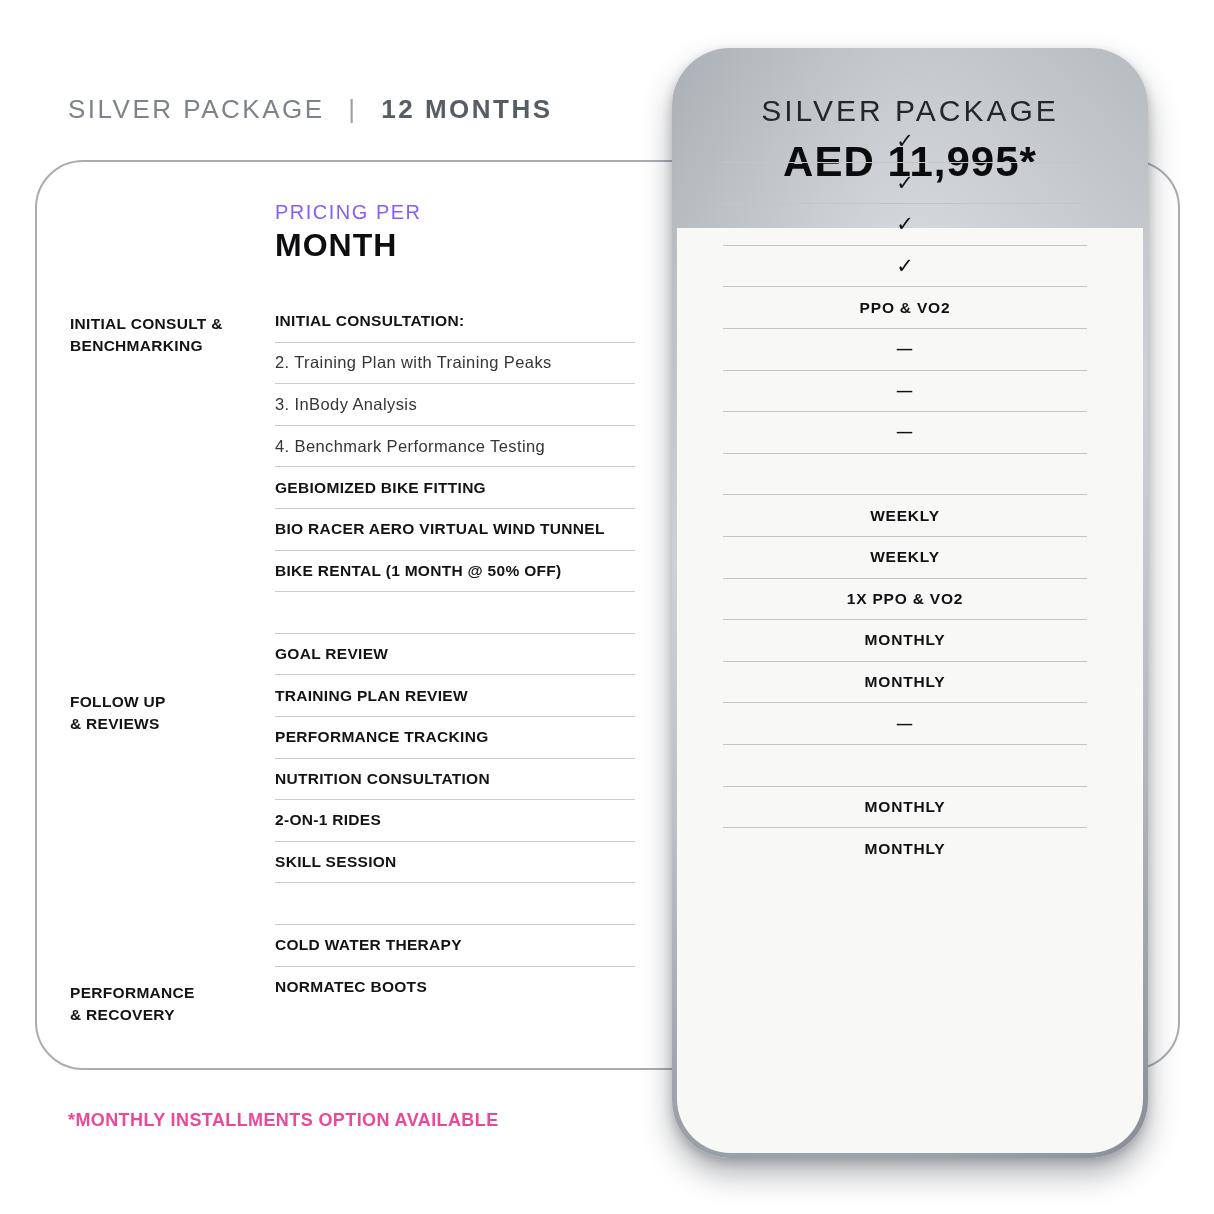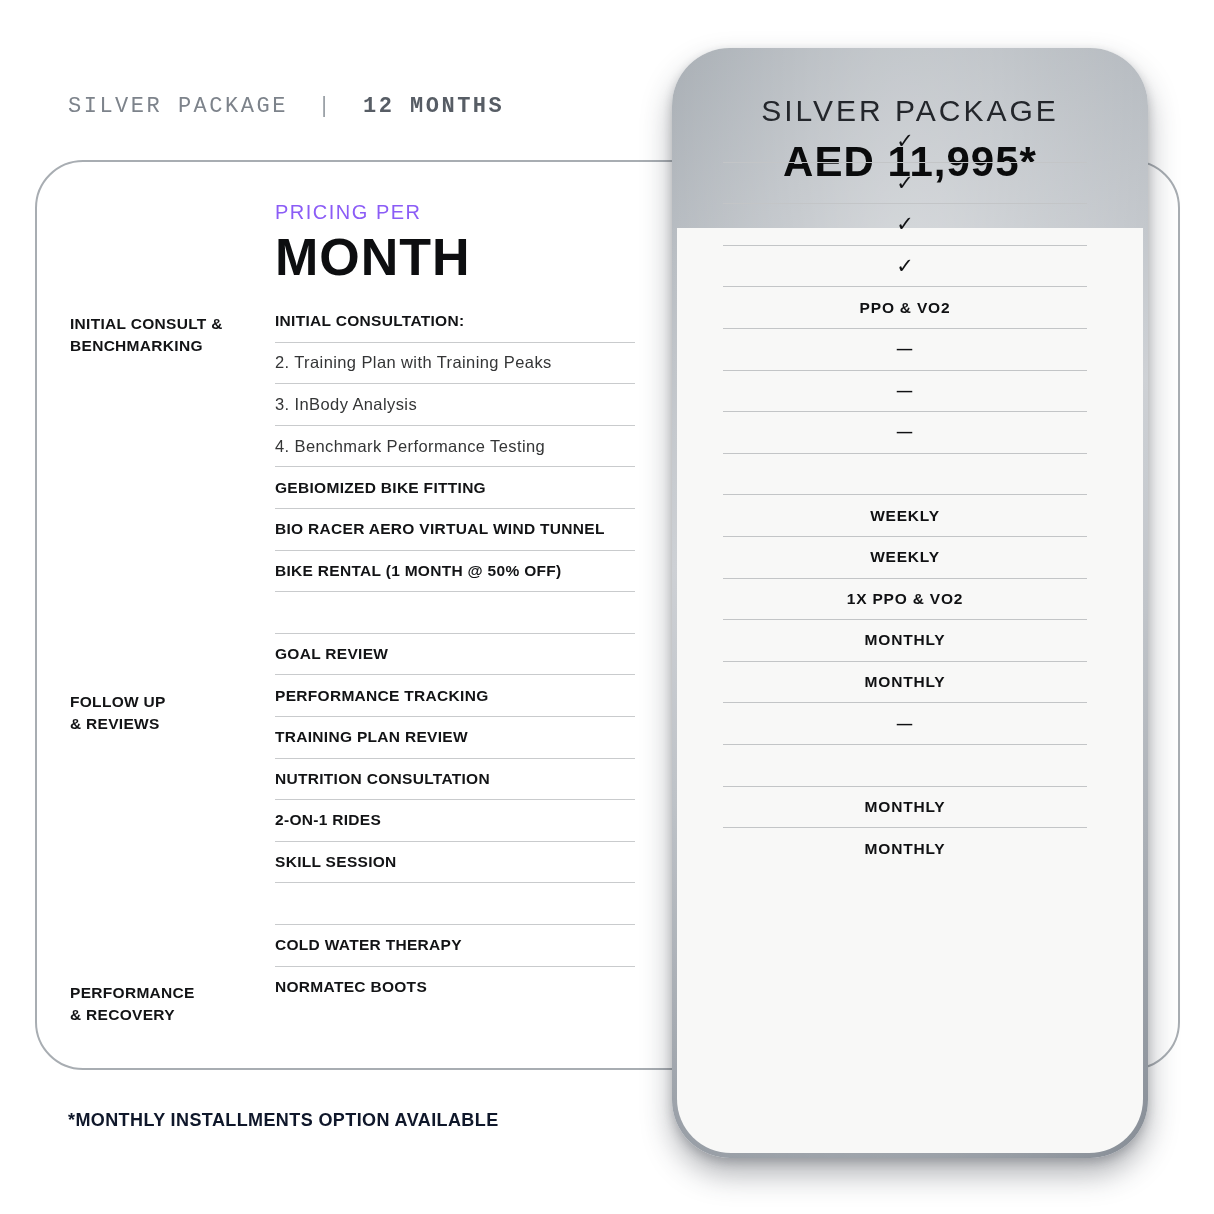--- a/index.html
+++ b/index.html
@@ -1,33 +1,33 @@
 <!DOCTYPE html>
 <html><head>
 <meta charset="utf-8">
 <style>
   * { margin:0; padding:0; box-sizing:border-box; }
   html,body { background:#ffffff; }
   body { font-family:"Liberation Sans", sans-serif; width:1214px; height:1214px; position:relative; overflow:hidden; }
   .canvas { position:absolute; left:0; top:0; width:1214px; height:1214px; }
 
   
-  .eyebrow { position:absolute; left:68px; top:94px; font-size:22px; letter-spacing:2.5px; white-space:nowrap;font-family:Liberation Mono, monospace; }
+  .eyebrow { position:absolute; left:68px; top:94px; font-size:26px; letter-spacing:2.5px; white-space:nowrap; }
   .eyebrow .pkg { color:#7d838b; font-weight:400; }
   .eyebrow .sep { color:#9ba1a7; margin:0 14px; font-weight:400; }
   .eyebrow .dur { color:#575d65; font-weight:700; }
 
   
   .container-frame { position:absolute; left:35px; top:160px; width:1145px; height:910px;
     border:2px solid #a8adb2; border-radius:48px; background:#ffffff; }
 
   
   .pricing-title { position:absolute; left:275px; top:201px; }
   .pricing-title .t1 { font-size:20px; font-weight:400; letter-spacing:1.5px; color:#8b5cf6; }
-  .pricing-title .t2 { font-size:52px; font-weight:800; letter-spacing:1px; color:#0d0e10; margin-top:3px; }
+  .pricing-title .t2 { font-size:32px; font-weight:800; letter-spacing:1px; color:#0d0e10; margin-top:3px; }
 
   
   .category { position:absolute; left:70px; width:200px; font-size:15.5px; font-weight:700;
     line-height:21.5px; color:#121315; letter-spacing:0.3px; }
   .cat-1 { top:313px; } .cat-2 { top:691px; } .cat-3 { top:982px; }
 
   
   .features-col { position:absolute; left:275px; top:301px; width:360px; }
   .trow { height:41.6px; display:flex; align-items:center; border-bottom:1px solid #c9cbcd; }
   .trow.no-line { border-bottom:none;text-align:right; }
@@ -48,21 +48,21 @@
 
   
   .values-col { position:absolute; left:51px; top:73px; width:364px; }
   .vrow { height:41.6px; display:flex; align-items:center; justify-content:center; border-bottom:1px solid #c3c5c7; }
   .vrow.no-line { border-bottom:none; }
   .val { font-size:15.5px; font-weight:700; color:#101113; letter-spacing:0.8px; white-space:nowrap; }
   .vrow.check .val { font-size:21px; font-weight:400; letter-spacing:0; }
 
   
   .footnote { position:absolute; left:68px; top:1110px; font-size:18px; font-weight:700;
-    letter-spacing:0.4px; color:#0f172a; }
+    letter-spacing:0.4px; color:#ec4899; }
 </style>
 </head>
 <body>
 
 <div class="canvas">
 
   <div class="eyebrow">
     <span class="pkg">SILVER PACKAGE</span>
     <span class="sep">|</span>
     <span class="dur">12 MONTHS</span>
@@ -108,24 +108,24 @@
         <span class="feat">BIO RACER AERO VIRTUAL WIND TUNNEL</span>
       </div>
     <div class="trow">
         <span class="feat">BIKE RENTAL (1 MONTH @ 50% OFF)</span>
       </div>
     <div class="trow spacer"></div>
     <div class="trow">
         <span class="feat">GOAL REVIEW</span>
       </div>
     <div class="trow">
+        <span class="feat">TRAINING PLAN REVIEW</span>
+      </div>
+    <div class="trow">
         <span class="feat">PERFORMANCE TRACKING</span>
-      </div>
-    <div class="trow">
-        <span class="feat">TRAINING PLAN REVIEW</span>
       </div>
     <div class="trow">
         <span class="feat">NUTRITION CONSULTATION</span>
       </div>
     <div class="trow">
         <span class="feat">2-ON-1 RIDES</span>
       </div>
     <div class="trow">
         <span class="feat">SKILL SESSION</span>
       </div>

